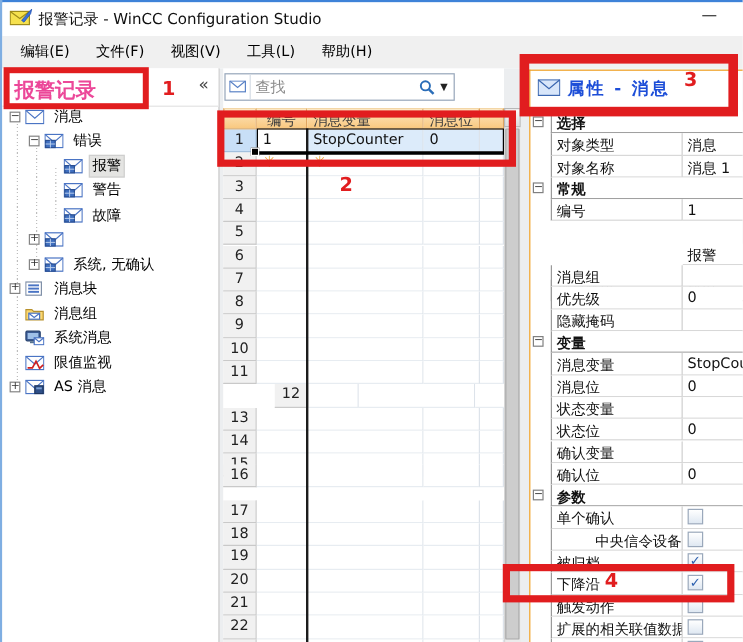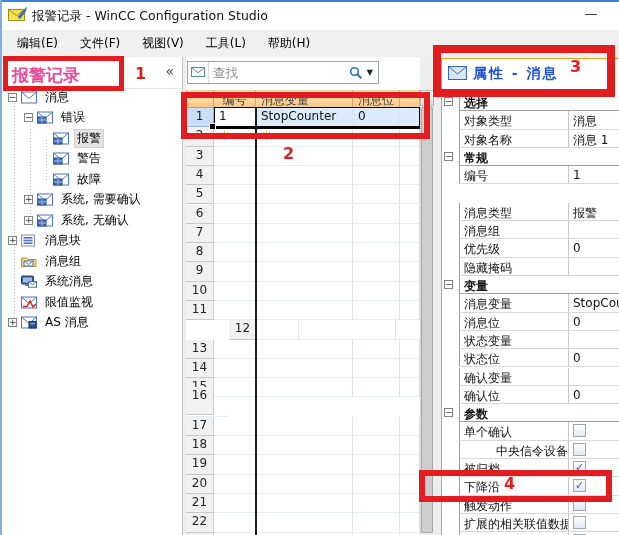--- a/index.html
+++ b/index.html
@@ -255,21 +255,21 @@
       <div class="dcell" style="width: 47px;"></div>
       <div class="dcell" style="width: 20px;"></div>
     </div>
     <div class="grow" style="top: 378.2px;">
       <div class="stub-cell">15</div>
       <div class="dcell" style="width: 42px;"></div>
       <div class="dcell" style="width: 97px;"></div>
       <div class="dcell" style="width: 47px;"></div>
       <div class="dcell" style="width: 20px;"></div>
     </div>
-    <div class="grow" style="top: 387px; flex-direction: column;">
+    <div class="grow" style="top: 387px;">
       <div class="stub-cell">16</div>
       <div class="dcell" style="width: 42px;"></div>
       <div class="dcell" style="width: 97px;"></div>
       <div class="dcell" style="width: 47px;"></div>
       <div class="dcell" style="width: 20px;"></div>
     </div>
     <div class="grow" style="top: 416.8px;">
       <div class="stub-cell">17</div>
       <div class="dcell" style="width: 42px;"></div>
       <div class="dcell" style="width: 97px;"></div>
@@ -354,21 +354,20 @@
     </div>
     <div class="prow" style="top: 166.2px;">
       <div class="plabel">编号</div>
       <div class="pvalue">1</div>
     </div>
     <div class="prow" style="top: 184.5px; margin-top: 48px;">
       <div class="plabel">消息等级</div>
       <div class="pvalue">错误</div>
     </div>
     <div class="prow" style="top: 202.8px;">
-      <div class="plabel">消息类型</div>
       <div class="pvalue">报警</div>
     </div>
     <div class="prow" style="top: 221.1px;">
       <div class="plabel">消息组</div>
       <div class="pvalue"></div>
     </div>
     <div class="prow" style="top: 239.4px;">
       <div class="plabel">优先级</div>
       <div class="pvalue">0</div>
     </div>
@@ -522,21 +521,20 @@
 <div class="tree-item" style="left: 2px; width: 180px; top: 189.5px; padding-left: 22px;">
     <span class="exp">+</span>
     <span class="ticon">
       <svg width="16" height="13" viewBox="0 0 16 12">
         <rect x="0.5" y="0.5" width="15" height="11" fill="#fefefe" stroke="#4a74c4"></rect>
         <path d="M0.5 0.5 L8 7 L15.5 0.5" fill="none" stroke="#4a74c4"></path>
         <rect x="1" y="5.5" width="8" height="6" fill="#3f6fc0" stroke="#2a4f92"></rect>
         <path d="M1 8.5 h8 M5 5.5 v6" stroke="#bcd0ee" stroke-width="0.8"></path>
       </svg>
     </span>
-    <span class="tlabel">系统, 需要确认</span>
   </div>
 <div class="tree-item" style="left: 2px; width: 180px; top: 210px; padding-left: 22px;">
     <span class="exp">+</span>
     <span class="ticon">
       <svg width="16" height="13" viewBox="0 0 16 12">
         <rect x="0.5" y="0.5" width="15" height="11" fill="#fefefe" stroke="#4a74c4"></rect>
         <path d="M0.5 0.5 L8 7 L15.5 0.5" fill="none" stroke="#4a74c4"></path>
         <rect x="1" y="5.5" width="8" height="6" fill="#3f6fc0" stroke="#2a4f92"></rect>
         <path d="M1 8.5 h8 M5 5.5 v6" stroke="#bcd0ee" stroke-width="0.8"></path>
       </svg>

